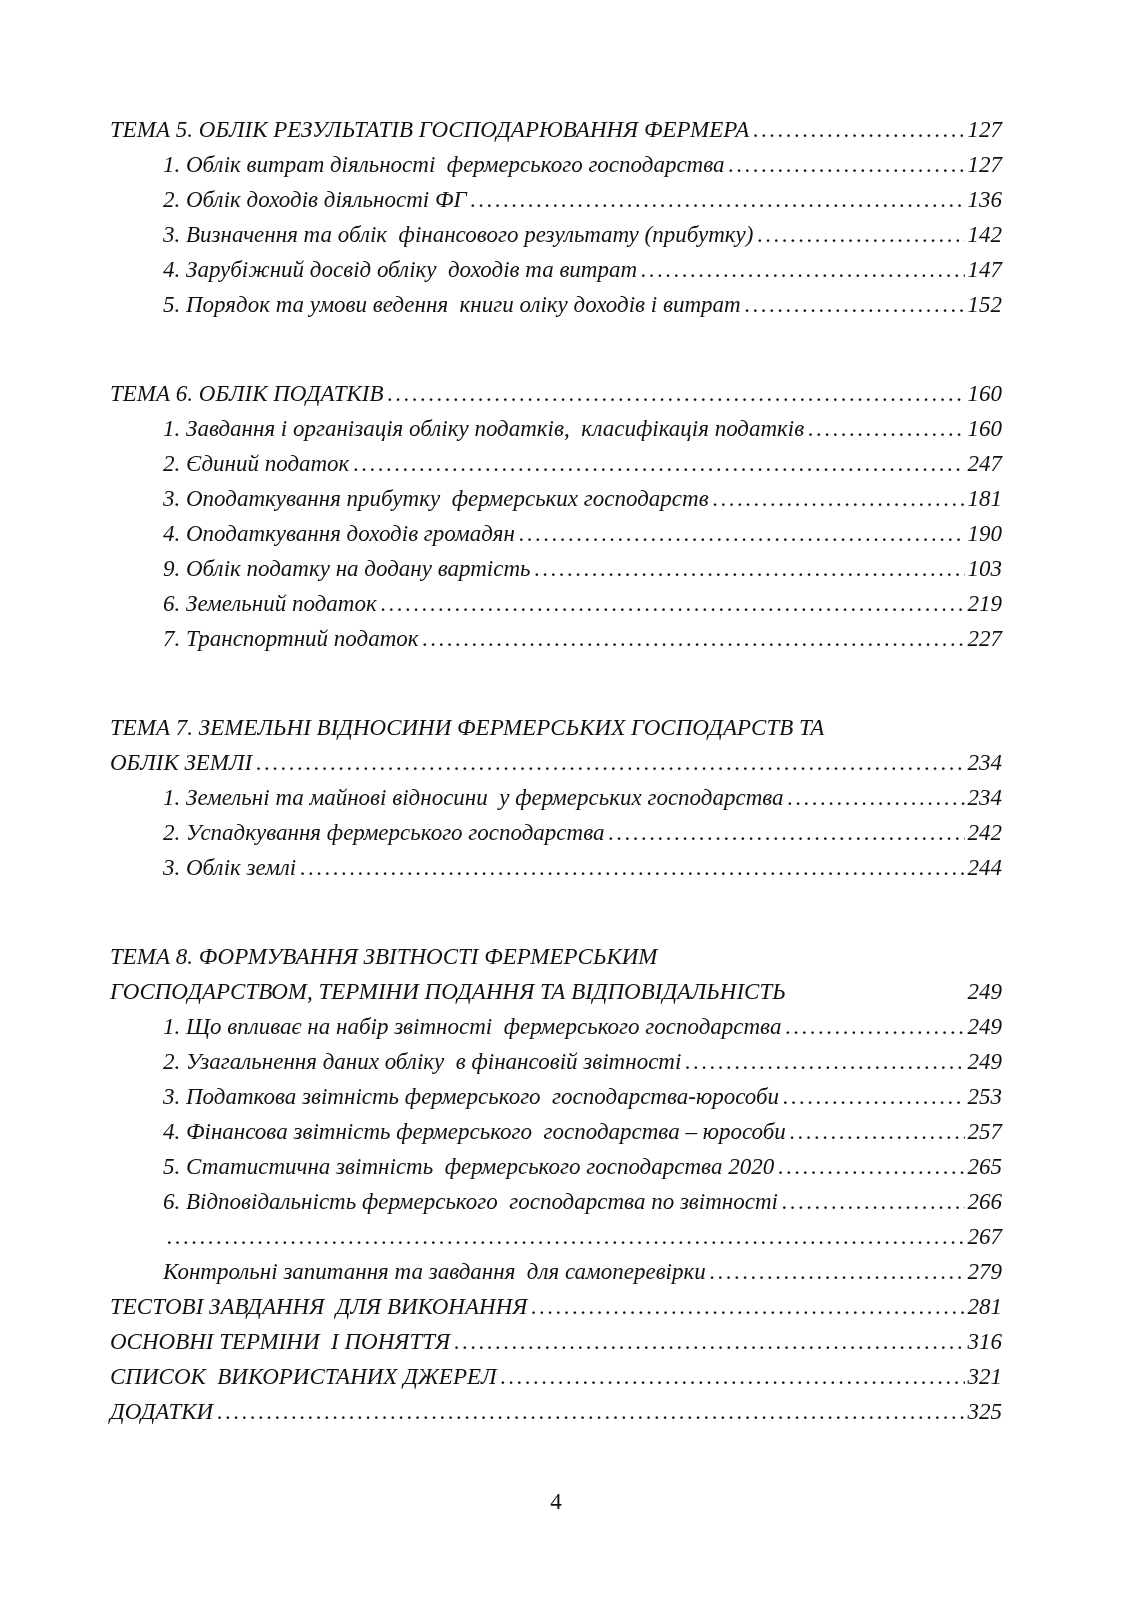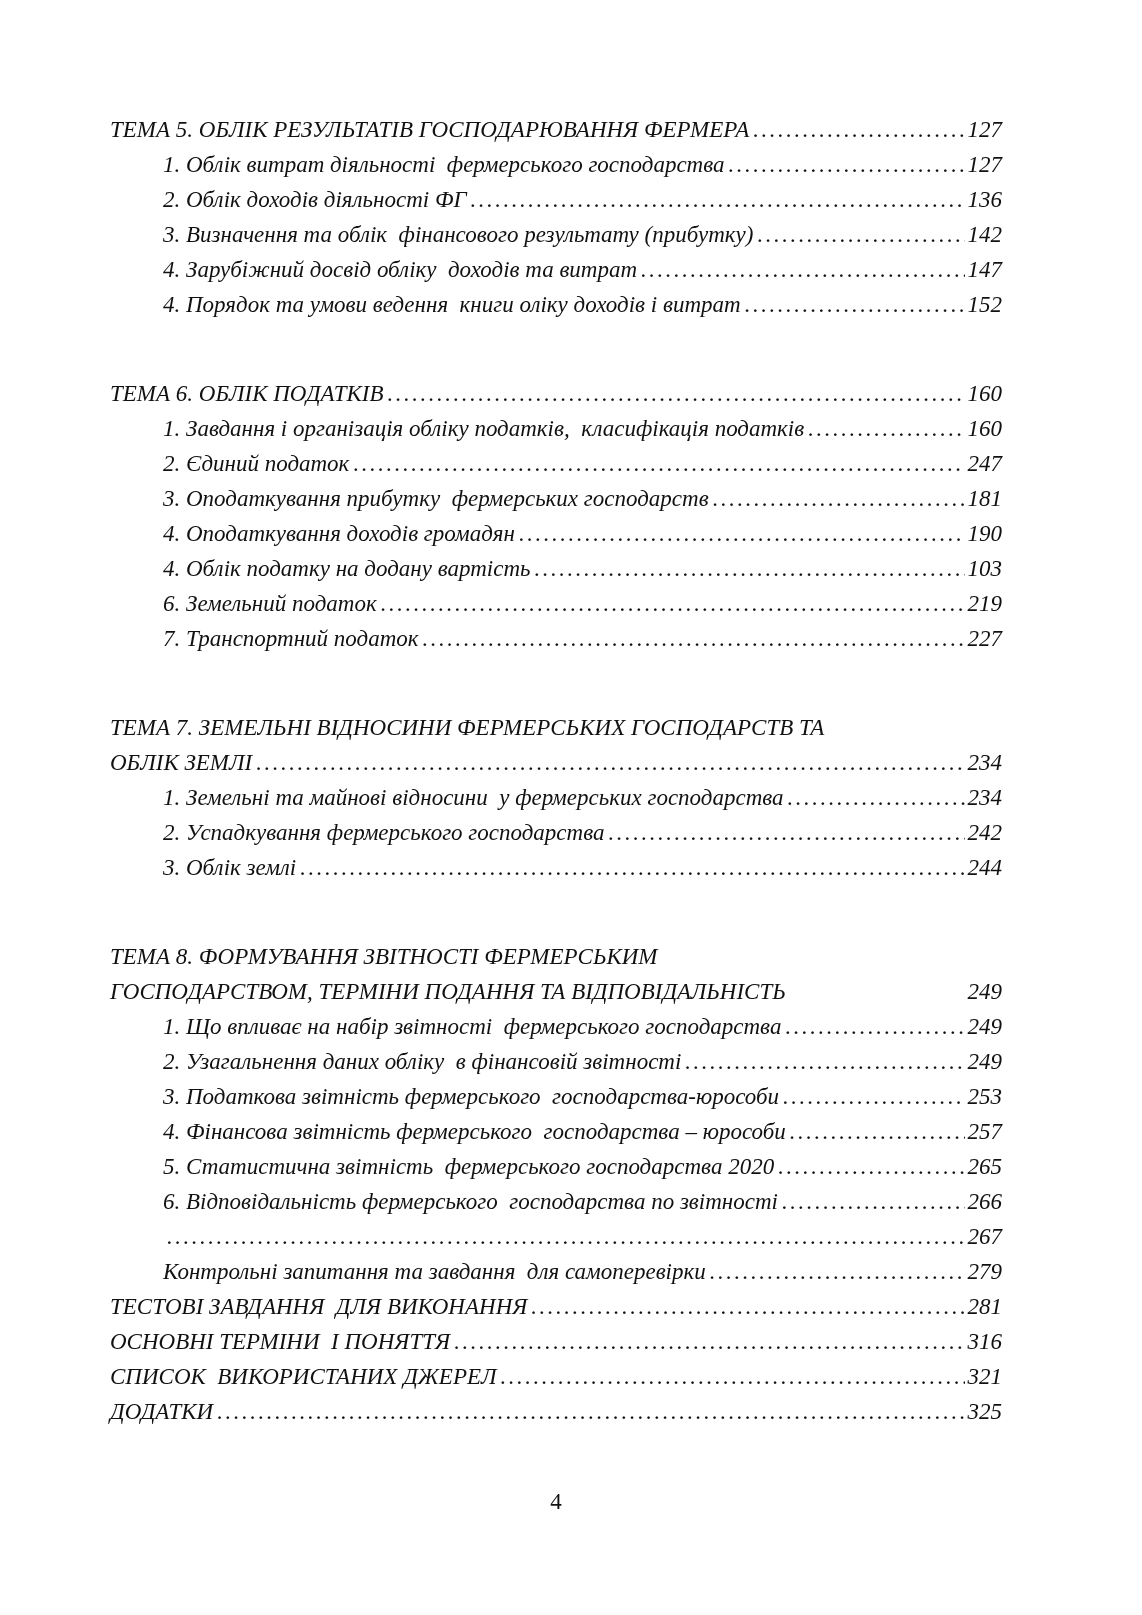--- a/index.html
+++ b/index.html
@@ -105,21 +105,21 @@
         </div>
         <div class="entry indent">
           <div class="trow">
             <span class="ttext">4. Зарубіжний досвід обліку  доходів та витрат</span>
             <span class="leader"></span>
             <span class="pg">147</span>
           </div>
         </div>
         <div class="entry indent">
           <div class="trow">
-            <span class="ttext">4. Порядок та умови ведення  книги оліку доходів і витрат</span>
+            <span class="ttext">5. Порядок та умови ведення  книги оліку доходів і витрат</span>
             <span class="leader"></span>
             <span class="pg">152</span>
           </div>
         </div>
       </section>
       <section class="toc-section">
         <div class="entry">
           <div class="trow">
             <span class="ttext">ТЕМА 6. ОБЛІК ПОДАТКІВ</span>
             <span class="leader"></span>
@@ -149,21 +149,21 @@
         </div>
         <div class="entry indent">
           <div class="trow">
             <span class="ttext">4. Оподаткування доходів громадян</span>
             <span class="leader"></span>
             <span class="pg">190</span>
           </div>
         </div>
         <div class="entry indent">
           <div class="trow">
-            <span class="ttext">4. Облік податку на додану вартість</span>
+            <span class="ttext">9. Облік податку на додану вартість</span>
             <span class="leader"></span>
             <span class="pg">103</span>
           </div>
         </div>
         <div class="entry indent">
           <div class="trow">
             <span class="ttext">6. Земельний податок</span>
             <span class="leader"></span>
             <span class="pg">219</span>
           </div>

